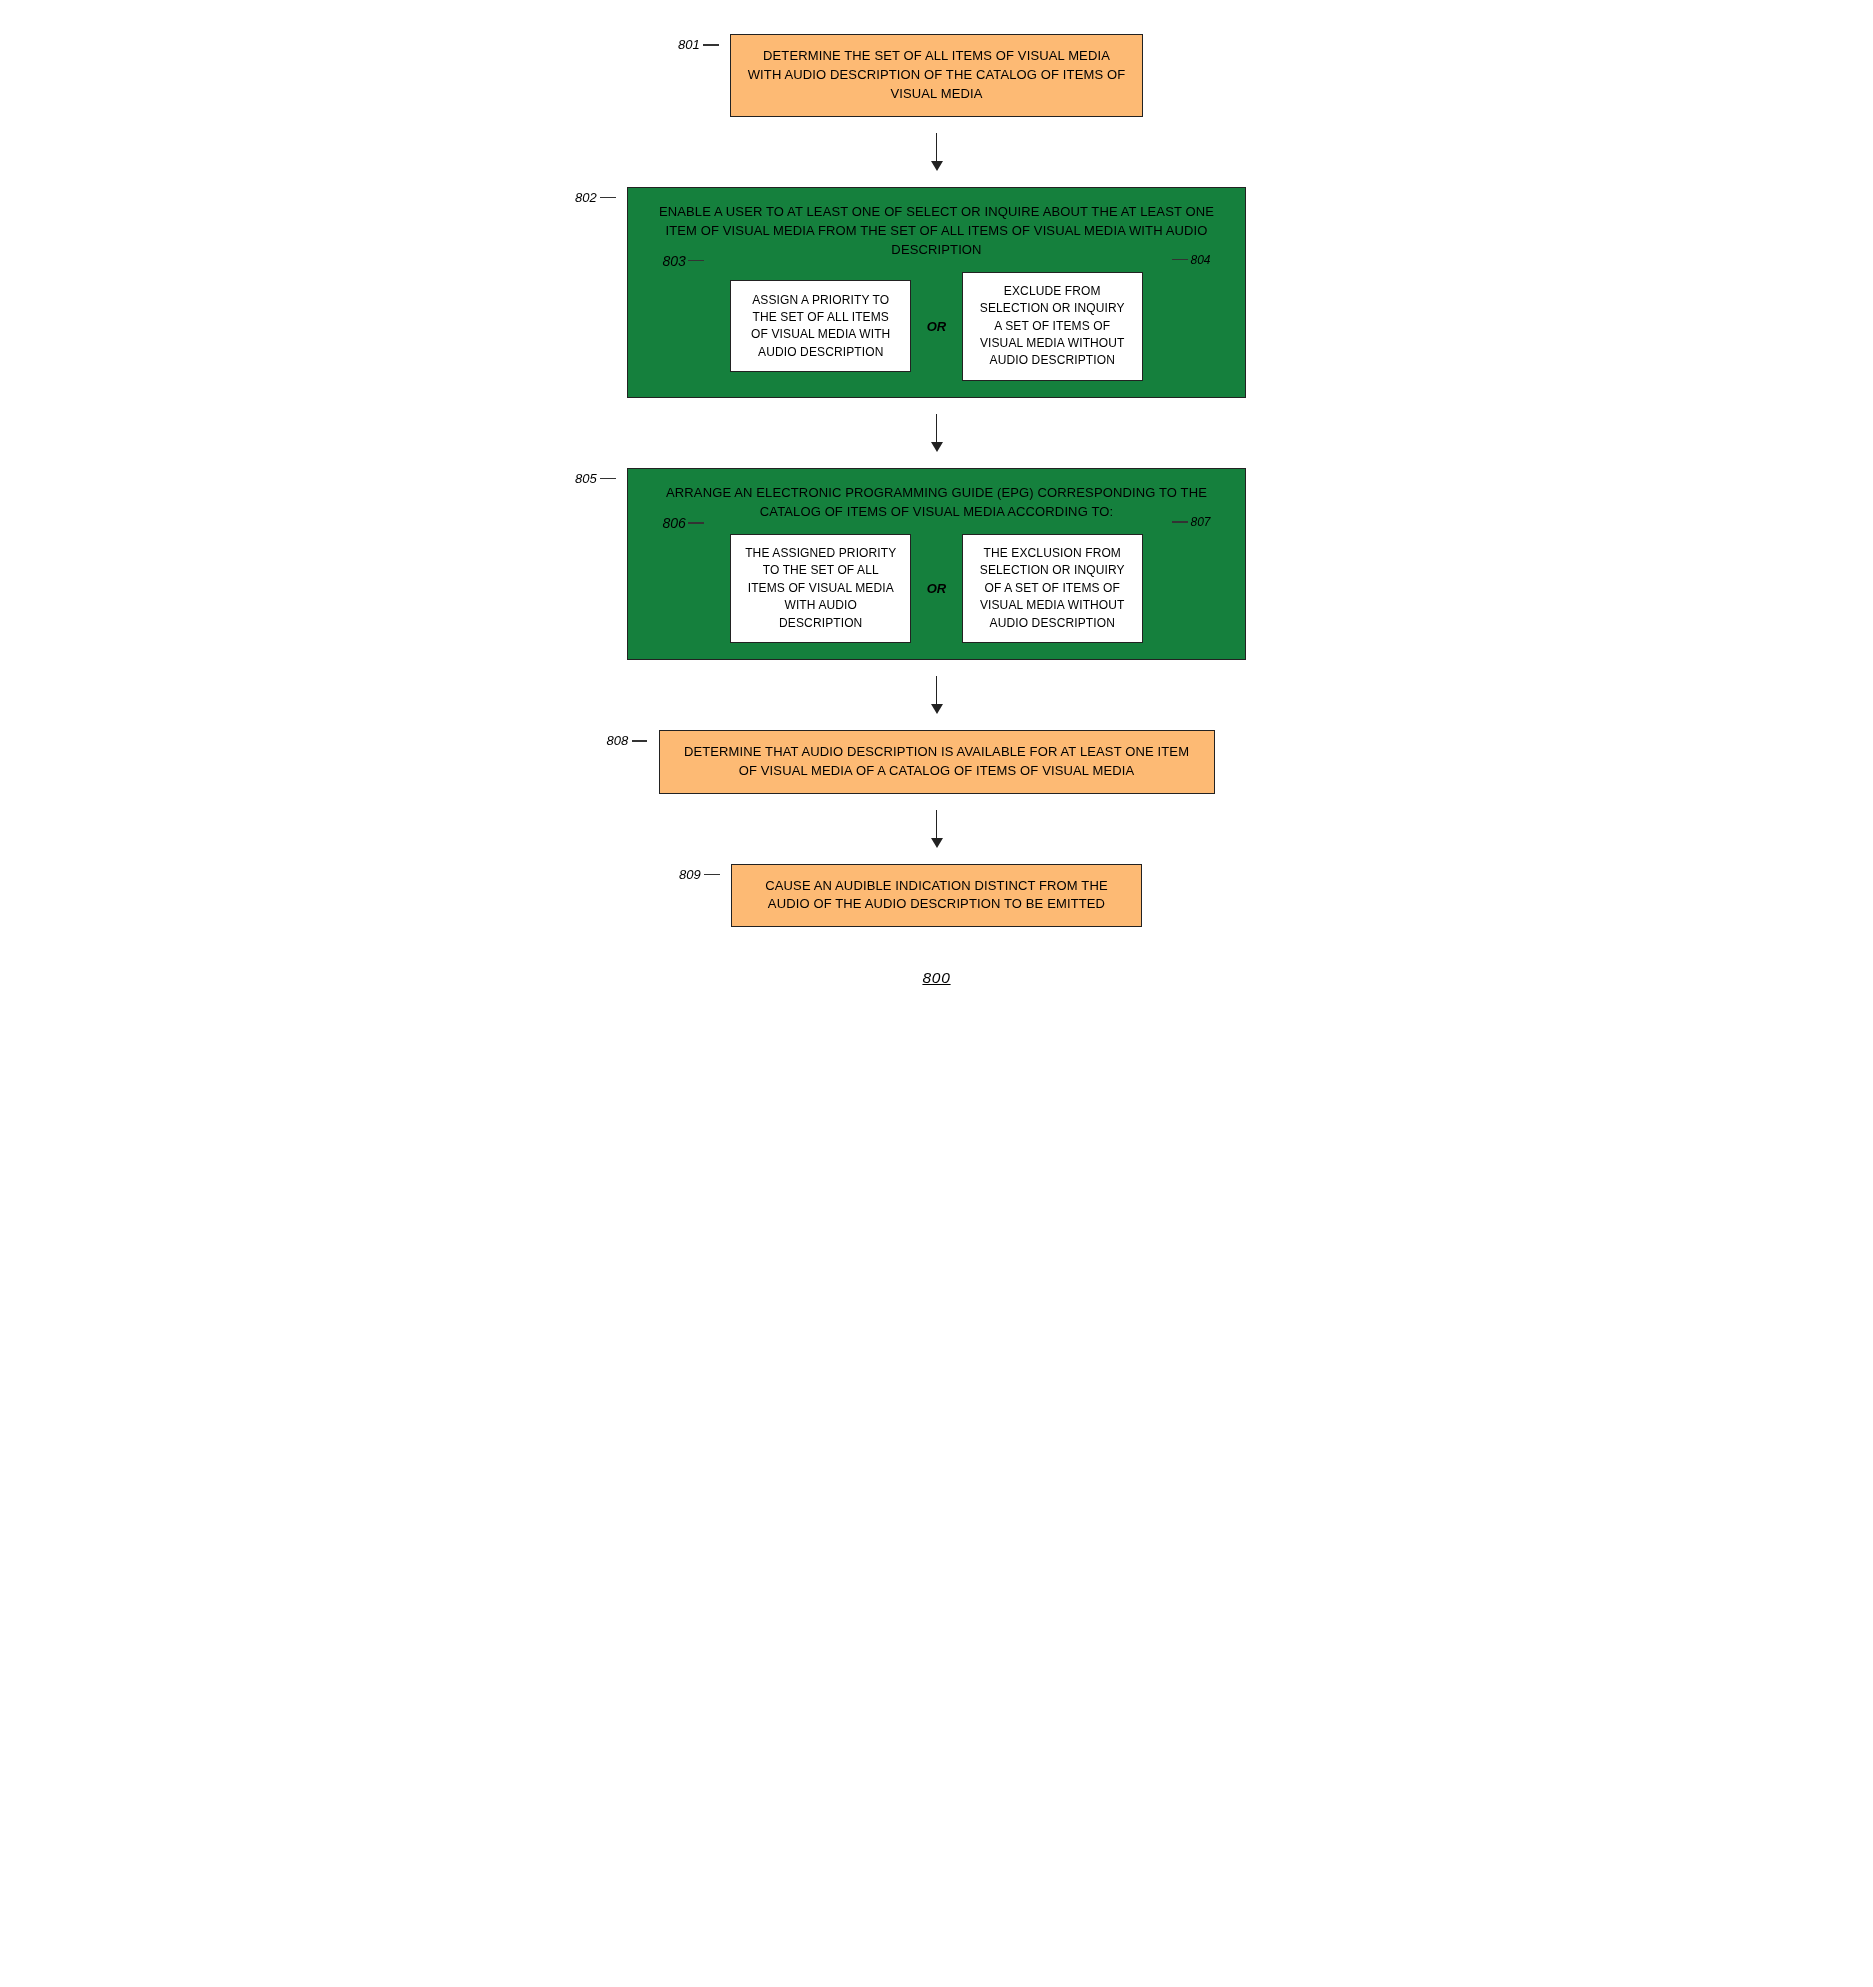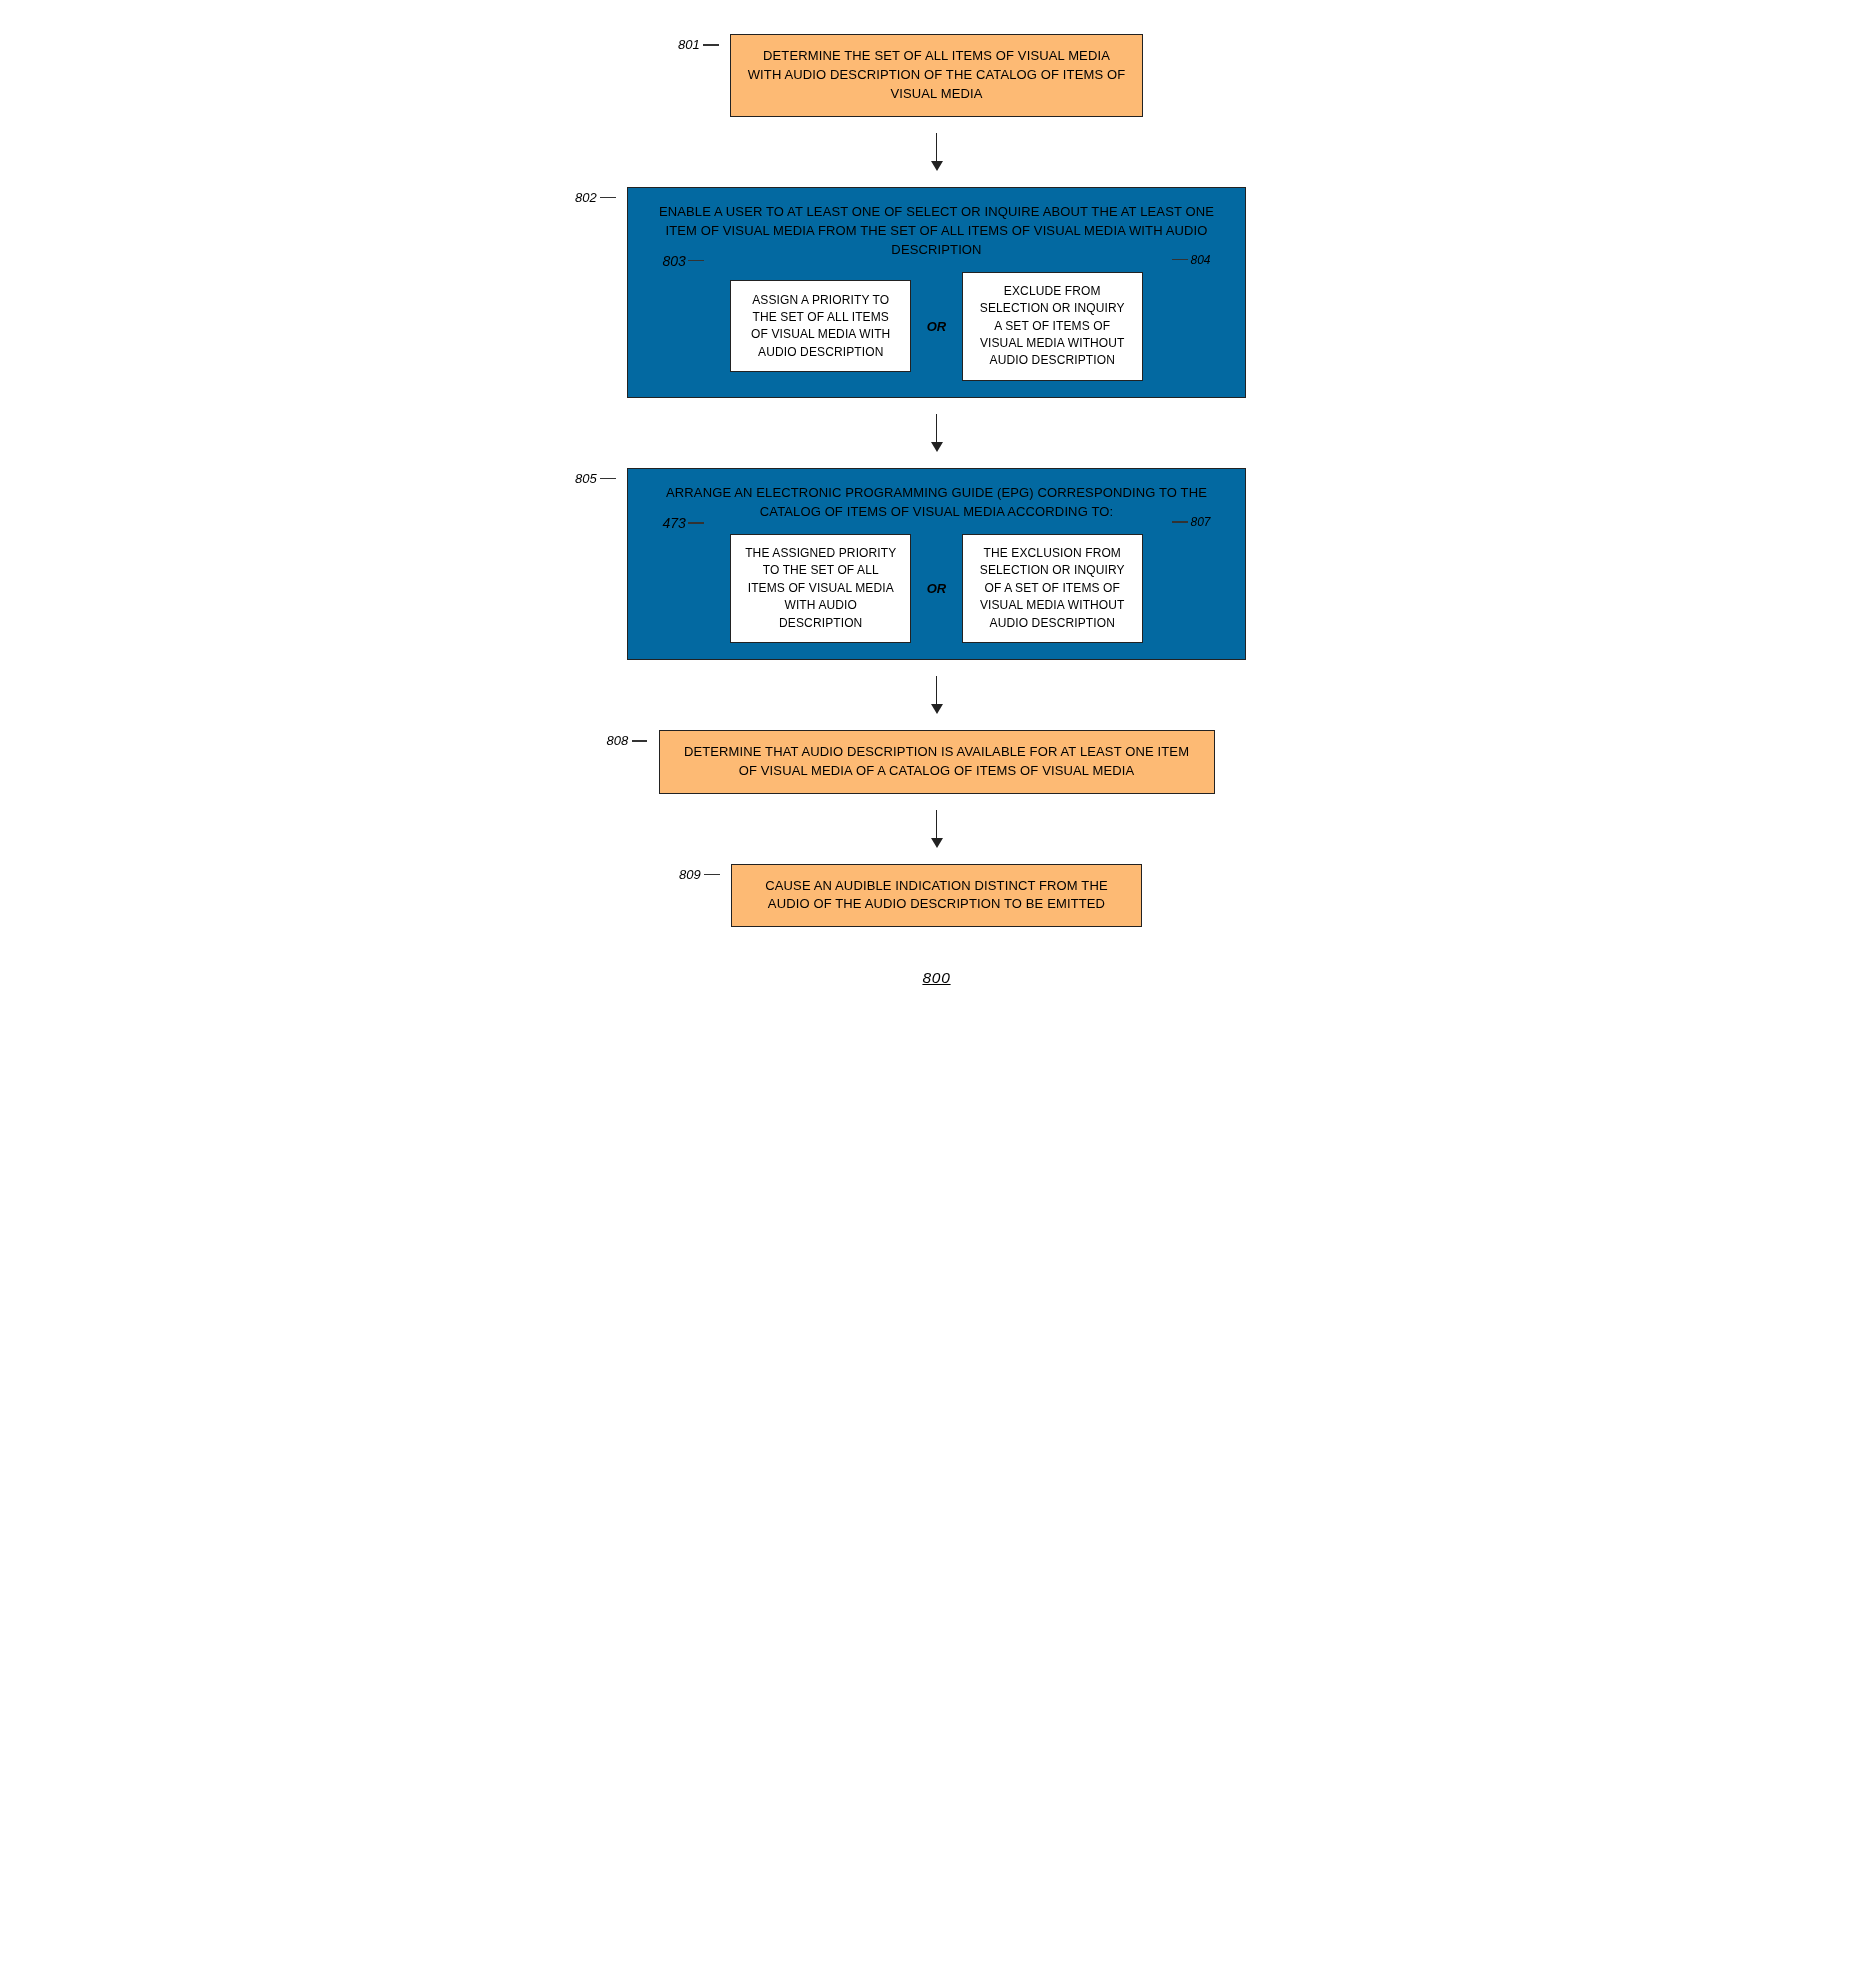--- a/index.html
+++ b/index.html
@@ -34,21 +34,21 @@
       letter-spacing: 0.01em;
     }
 
     .box-top {
       width: 413px;
     }
 
     
     .container-box {
       border: 1.7px solid #222;
-      background: #0369a1;
+      background: #15803d;
       width: 619px;
       padding: 15.5px 15.5px 15.5px 15.5px;
       position: relative;
     }
 
     .container-label {
       font-size: 13px;
       text-transform: uppercase;
       text-align: center;
       line-height: 1.45;
@@ -221,21 +221,21 @@
     <div class="node-ref">
       <span>805</span>
         <span class="ref-dash"></span>
     </div>
     <div class="container-box">
       <div class="container-label">
         <span>ARRANGE AN ELECTRONIC PROGRAMMING GUIDE (EPG) CORRESPONDING TO THE CATALOG OF ITEMS OF VISUAL MEDIA ACCORDING TO:</span>
       </div>
       <div class="inner-row" style="position:relative;">
         <div class="inner-ref-left" style="top:-19px;">
-          <span>473</span>
+          <span>806</span>
             <span class="ref-dash"></span>
         </div>
         <div class="inner-ref-right" style="top:-19px;">
           <span class="ref-dash"></span>
             <span>807</span>
         </div>
         <div class="inner-box">
           <span>THE ASSIGNED PRIORITY TO THE SET OF ALL ITEMS OF VISUAL MEDIA WITH AUDIO DESCRIPTION</span>
         </div>
         <div class="or-label">

